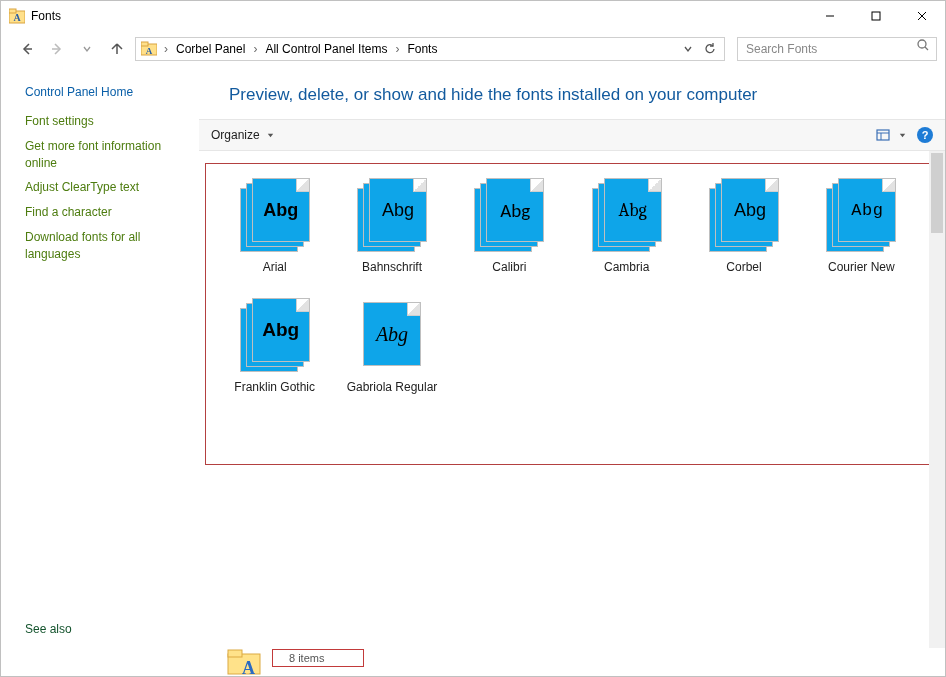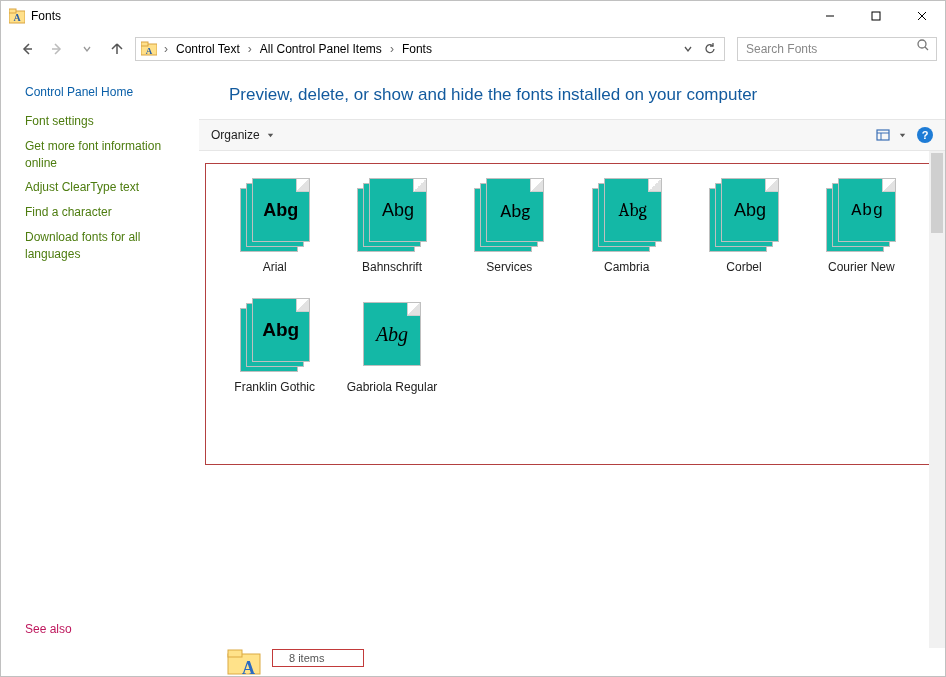--- a/index.html
+++ b/index.html
@@ -103,21 +103,21 @@
     margin-bottom: 6px;
   }
   .sidebar a.link {
     color: #4d7c0f;
     text-decoration: none;
     line-height: 1.4;
     cursor: pointer;
   }
   .sidebar .spacer { flex: 1; }
   .sidebar .seealso-label {
-    color: #be185d; font-size: 12px; margin-bottom: 2px;
+    color: #14532d; font-size: 12px; margin-bottom: 2px;
   }
 
   .main {
     flex: 1;
     display: flex;
     flex-direction: column;
     position: relative;
   }
   .page-title {
     color: #125a9e;
@@ -162,21 +162,21 @@
   }
   .font-item {
     display:flex; flex-direction:column; align-items:center;
   }
   .font-icon {
     width: 74px; height: 74px; position: relative;
   }
   .sheet {
     position:absolute;
     width: 58px; height: 64px;
-    background: #14b8a6;
+    background: #0ea5e9;
     border: 1px solid #bfbfbf;
   }
   .sheet::after {
     content:"";
     position:absolute;
     top:0; right:0;
     width:12px; height:12px;
     background: linear-gradient(135deg, #fff 0 50%, #e2e2e2 50% 100%);
     border-left:1px solid #cfcfcf;
     border-bottom:1px solid #cfcfcf;
@@ -295,21 +295,21 @@
 
   <div class="addr-wrap">
     <span class="addr-icon">
       <svg viewBox="0 0 16 16" width="16" height="16">
         <rect x="0" y="3" width="16" height="11" fill="#ffe08a" stroke="#d9a441"></rect>
         <rect x="0" y="1" width="7" height="4" fill="#ffe08a" stroke="#d9a441"></rect>
         <text x="8" y="12.5" text-anchor="middle" font-size="9" font-family="Georgia" fill="#2a5fa4" font-weight="bold">A</text>
       </svg>
     </span>
     <span class="crumb-sep">›</span>
-    <span class="crumb">Control Text</span>
+    <span class="crumb">Corbel Panel</span>
     <span class="crumb-sep">›</span>
     <span class="crumb">All Control Panel Items</span>
     <span class="crumb-sep">›</span>
     <span class="crumb">Fonts</span>
     <div class="addr-right">
       <span class="ic">
         <svg width="10" height="10" viewBox="0 0 10 10">
             <path d="M2 3 L5 7 L8 3" fill="none" stroke="#555" stroke-width="1.3"></path>
           </svg>
       </span>
@@ -393,21 +393,21 @@
             <div class="font-label">Bahnschrift</div>
           </div>
           <div class="font-item">
             <div class="font-icon">
               <div class="sheet s1"></div>
               <div class="sheet s2"></div>
               <div class="sheet s3">
                 <div class="abg abg-calibri">Abg</div>
               </div>
             </div>
-            <div class="font-label">Services</div>
+            <div class="font-label">Calibri</div>
           </div>
           <div class="font-item">
             <div class="font-icon">
               <div class="sheet s1"></div>
               <div class="sheet s2"></div>
               <div class="sheet s3">
                 <div class="abg abg-cambria">Abg</div>
               </div>
             </div>
             <div class="font-label">Cambria</div>

